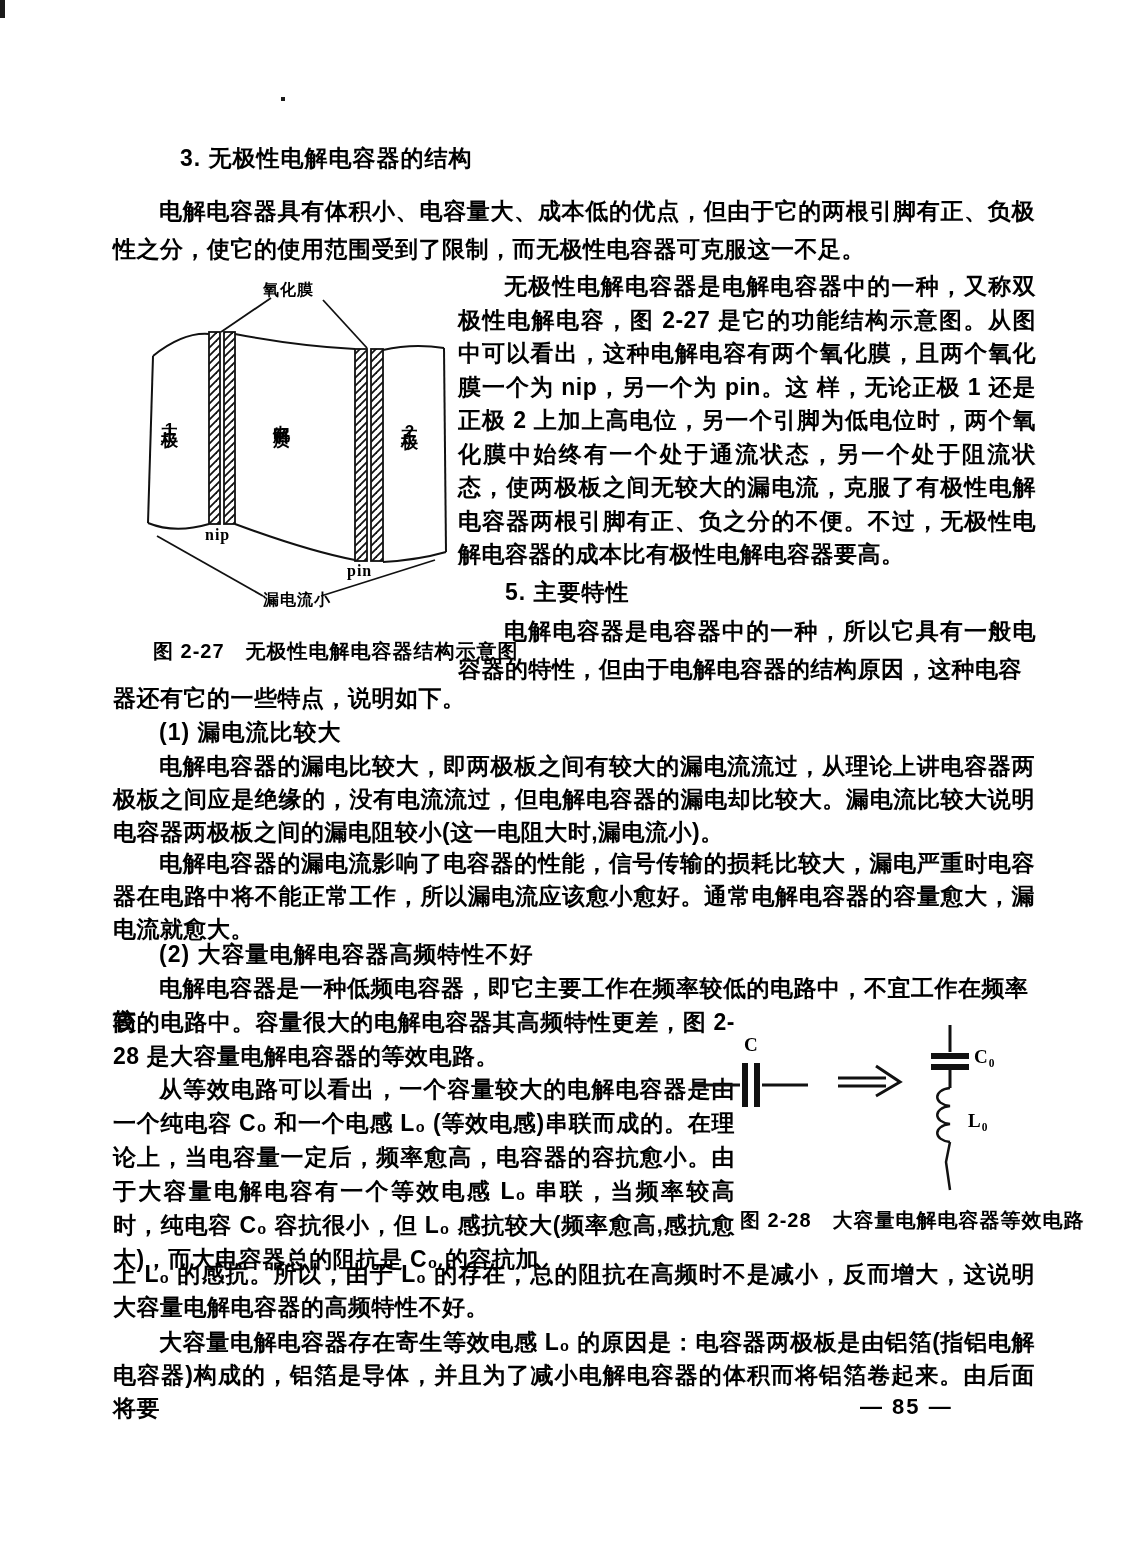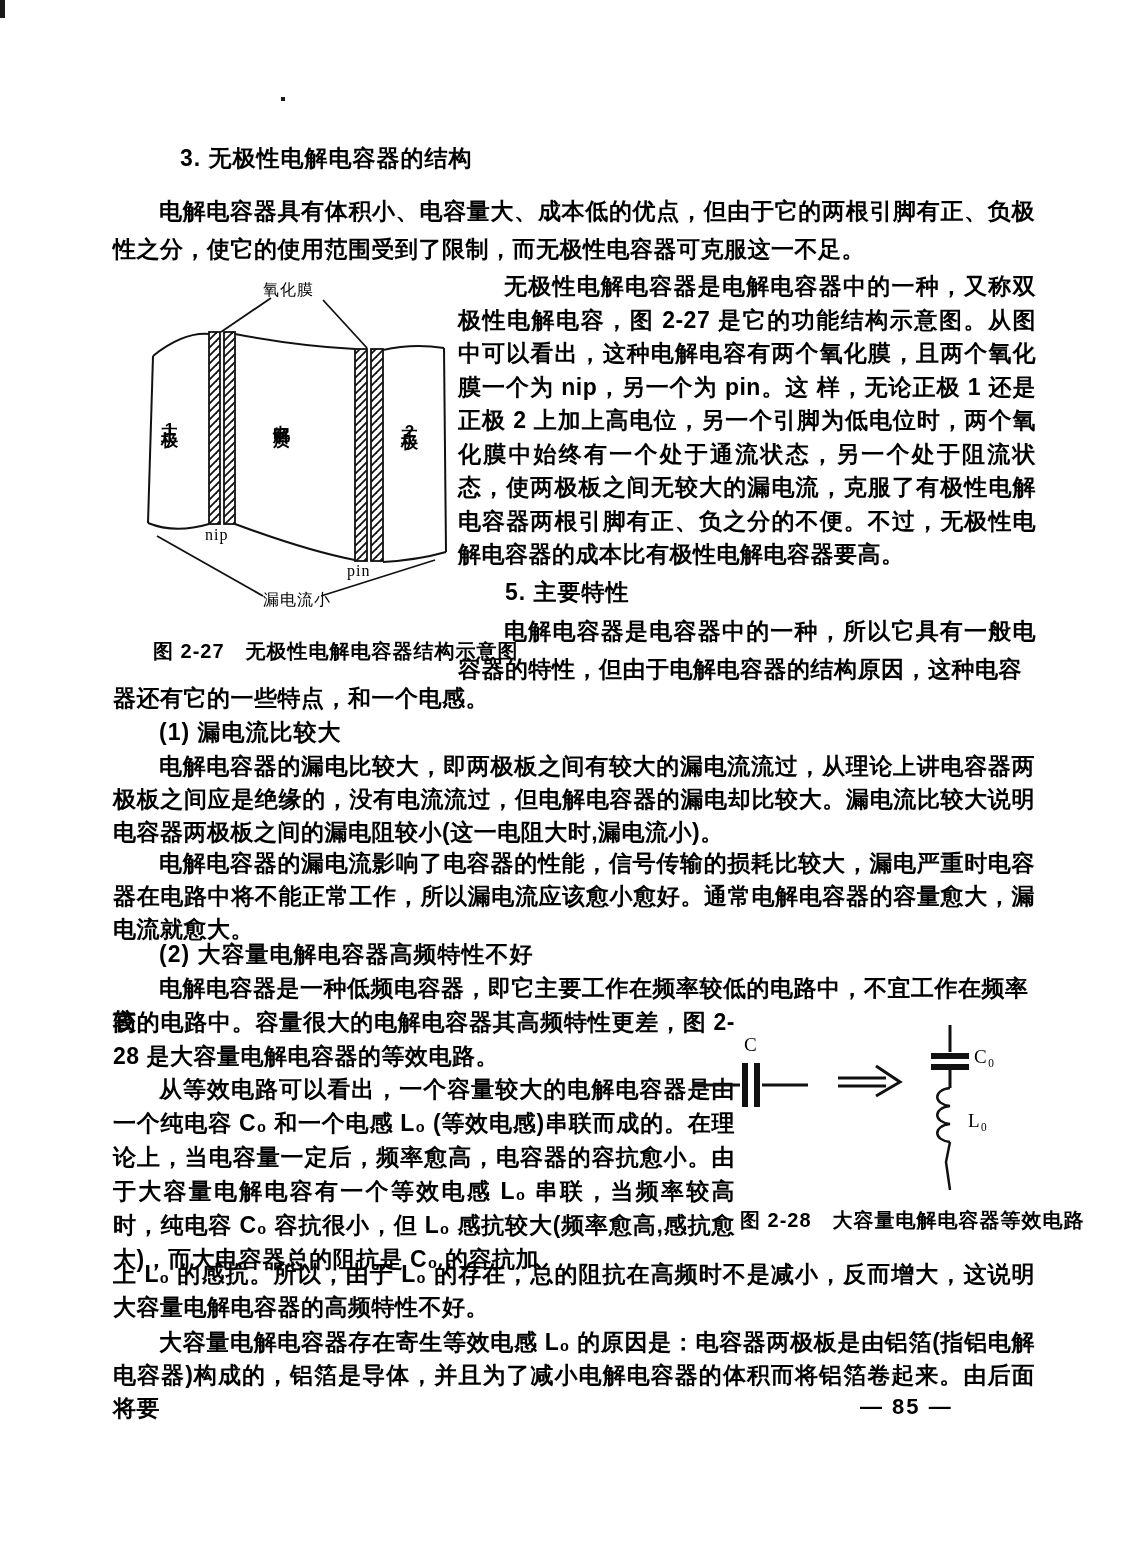--- a/index.html
+++ b/index.html
@@ -17,28 +17,28 @@
     font-size:23px;
     font-weight:700;
     line-height:33px;
     text-align:justify;
     letter-spacing:0.5px;
   }
   .indent{text-indent:46px;}
   .heading{font-size:23px;font-weight:700;letter-spacing:1px;text-align:left;}
   .caption{position:absolute;font-size:20px;font-weight:700;letter-spacing:1px;white-space:nowrap;}
   .fig{position:absolute;}
-  .fig-label{position:absolute;font-size:16px;font-weight:400;white-space:nowrap;letter-spacing:1px;}
+  .fig-label{position:absolute;font-size:16px;font-weight:700;white-space:nowrap;letter-spacing:1px;}
   .v-label{
     position:absolute;
     font-size:17px;font-weight:700;
     writing-mode:vertical-rl;text-orientation:upright;
     letter-spacing:3px;line-height:1;
   }
-  .roman{font-family:"Liberation Serif",serif;font-weight:400;}
+  .roman{font-family:"Liberation Serif",serif;font-weight:700;}
   .pageno{position:absolute;font-size:22px;font-weight:700;letter-spacing:2px;text-align:left;}
   .artifact{position:absolute;background:#1a1a1a;}
   svg{display:block;}
 </style>
 </head>
 <body>
 
 <div class="page">
 
   <div class="artifact" style="left:0;top:4;width:5px;height:18px;"></div>
@@ -102,21 +102,21 @@
     <div class="fig-label roman" style="left:92px;top:250px;">nip</div>
     <div class="fig-label roman" style="left:234px;top:286px;">pin</div>
     <div class="fig-label" style="left:150px;top:314px;">漏电流小</div>
     <div class="caption" style="left:40px;top:362px;">图 2-27　无极性电解电容器结构示意图</div>
   </div>
 
   <div class="txt indent" style="left:458px;top:270px;width:578px;line-height:33.5px;">无极性电解电容器是电解电容器中的一种，又称双极性电解电容，图 2-27 是它的功能结构示意图。从图中可以看出，这种电解电容有两个氧化膜，且两个氧化膜一个为 nip，另一个为 pin。这 样，无论正极 1 还是正极 2 上加上高电位，另一个引脚为低电位时，两个氧化膜中始终有一个处于通流状态，另一个处于阻流状态，使两极板之间无较大的漏电流，克服了有极性电解电容器两根引脚有正、负之分的不便。不过，无极性电解电容器的成本比有极性电解电容器要高。</div>
 
   <div class="txt heading" style="left:505px;top:576px;width:400px;">5. 主要特性</div>
   <div class="txt indent" style="left:458px;top:612px;width:578px;line-height:38px;">电解电容器是电容器中的一种，所以它具有一般电容器的特性，但由于电解电容器的结构原因，这种电容</div>
-  <div class="txt" style="left:113px;top:682px;width:922px;">器还有它的一些特点，和一个电感。</div>
+  <div class="txt" style="left:113px;top:682px;width:922px;">器还有它的一些特点，说明如下。</div>
 
   <div class="txt heading" style="left:159px;top:716px;width:600px;">(1) 漏电流比较大</div>
   <div class="txt indent" style="left:113px;top:750px;width:922px;">电解电容器的漏电比较大，即两极板之间有较大的漏电流流过，从理论上讲电容器两极板之间应是绝缘的，没有电流流过，但电解电容器的漏电却比较大。漏电流比较大说明电容器两极板之间的漏电阻较小(这一电阻大时,漏电流小)。</div>
   <div class="txt indent" style="left:113px;top:847px;width:922px;">电解电容器的漏电流影响了电容器的性能，信号传输的损耗比较大，漏电严重时电容器在电路中将不能正常工作，所以漏电流应该愈小愈好。通常电解电容器的容量愈大，漏电流就愈大。</div>
 
   <div class="txt heading" style="left:159px;top:938px;width:700px;">(2) 大容量电解电容器高频特性不好</div>
   <div class="txt indent" style="left:113px;top:972px;width:922px;text-align:left;">电解电容器是一种低频电容器，即它主要工作在频率较低的电路中，不宜工作在频率较</div>
   <div class="txt" style="left:113px;top:1005px;width:622px;line-height:34px;">高的电路中。容量很大的电解电容器其高频特性更差，图 2-28 是大容量电解电容器的等效电路。</div>
   <div class="txt indent" style="left:113px;top:1072px;width:622px;line-height:34px;">从等效电路可以看出，一个容量较大的电解电容器是由一个纯电容 C₀ 和一个电感 L₀ (等效电感)串联而成的。在理论上，当电容量一定后，频率愈高，电容器的容抗愈小。由于大容量电解电容有一个等效电感 L₀ 串联，当频率较高时，纯电容 C₀ 容抗很小，但 L₀ 感抗较大(频率愈高,感抗愈大)，而大电容器总的阻抗是 C₀ 的容抗加</div>
   <div class="txt" style="left:113px;top:1258px;width:922px;">上 L₀ 的感抗。所以，由于 L₀ 的存在，总的阻抗在高频时不是减小，反而增大，这说明大容量电解电容器的高频特性不好。</div>

